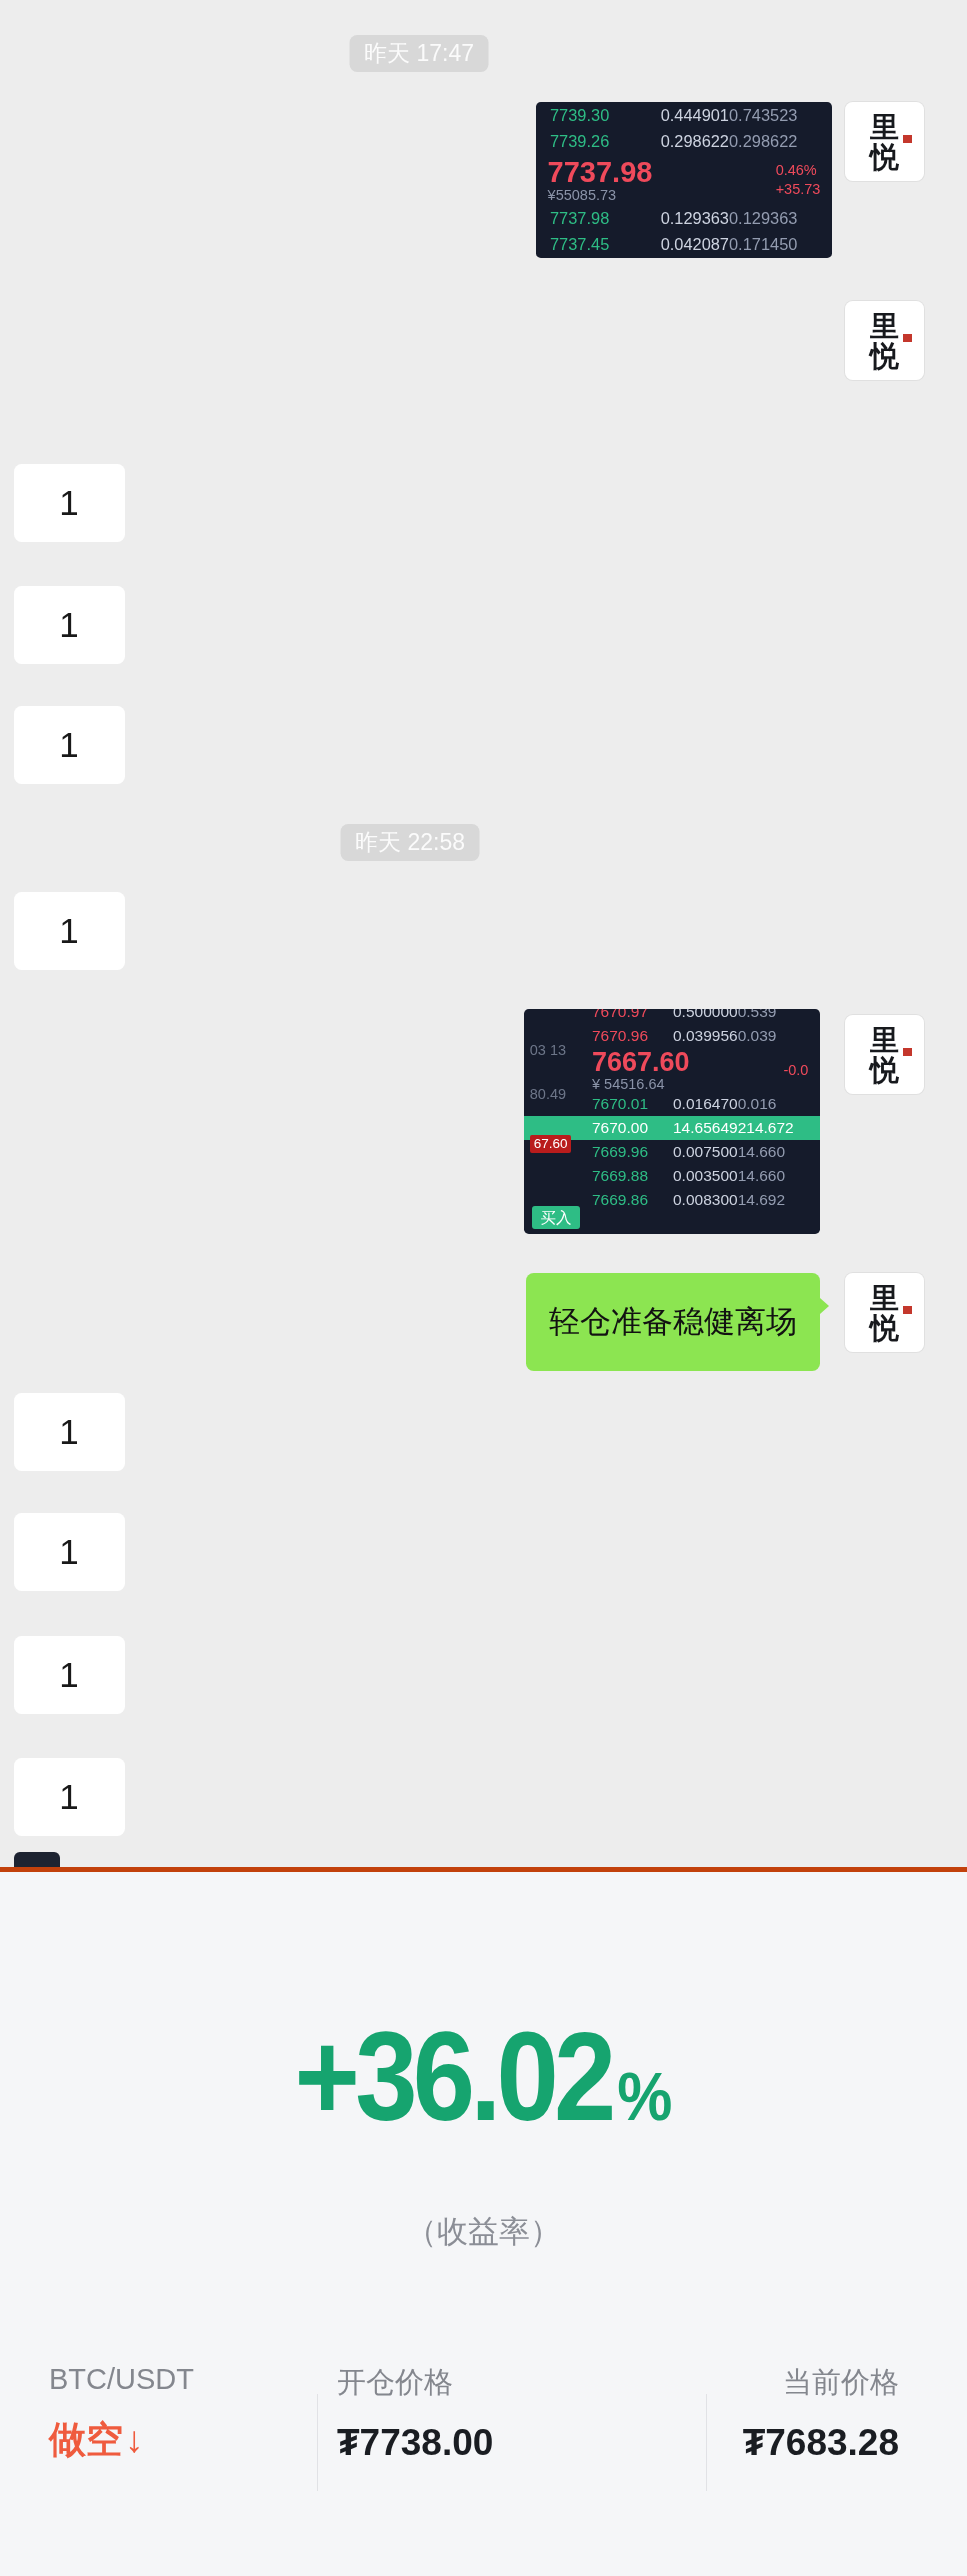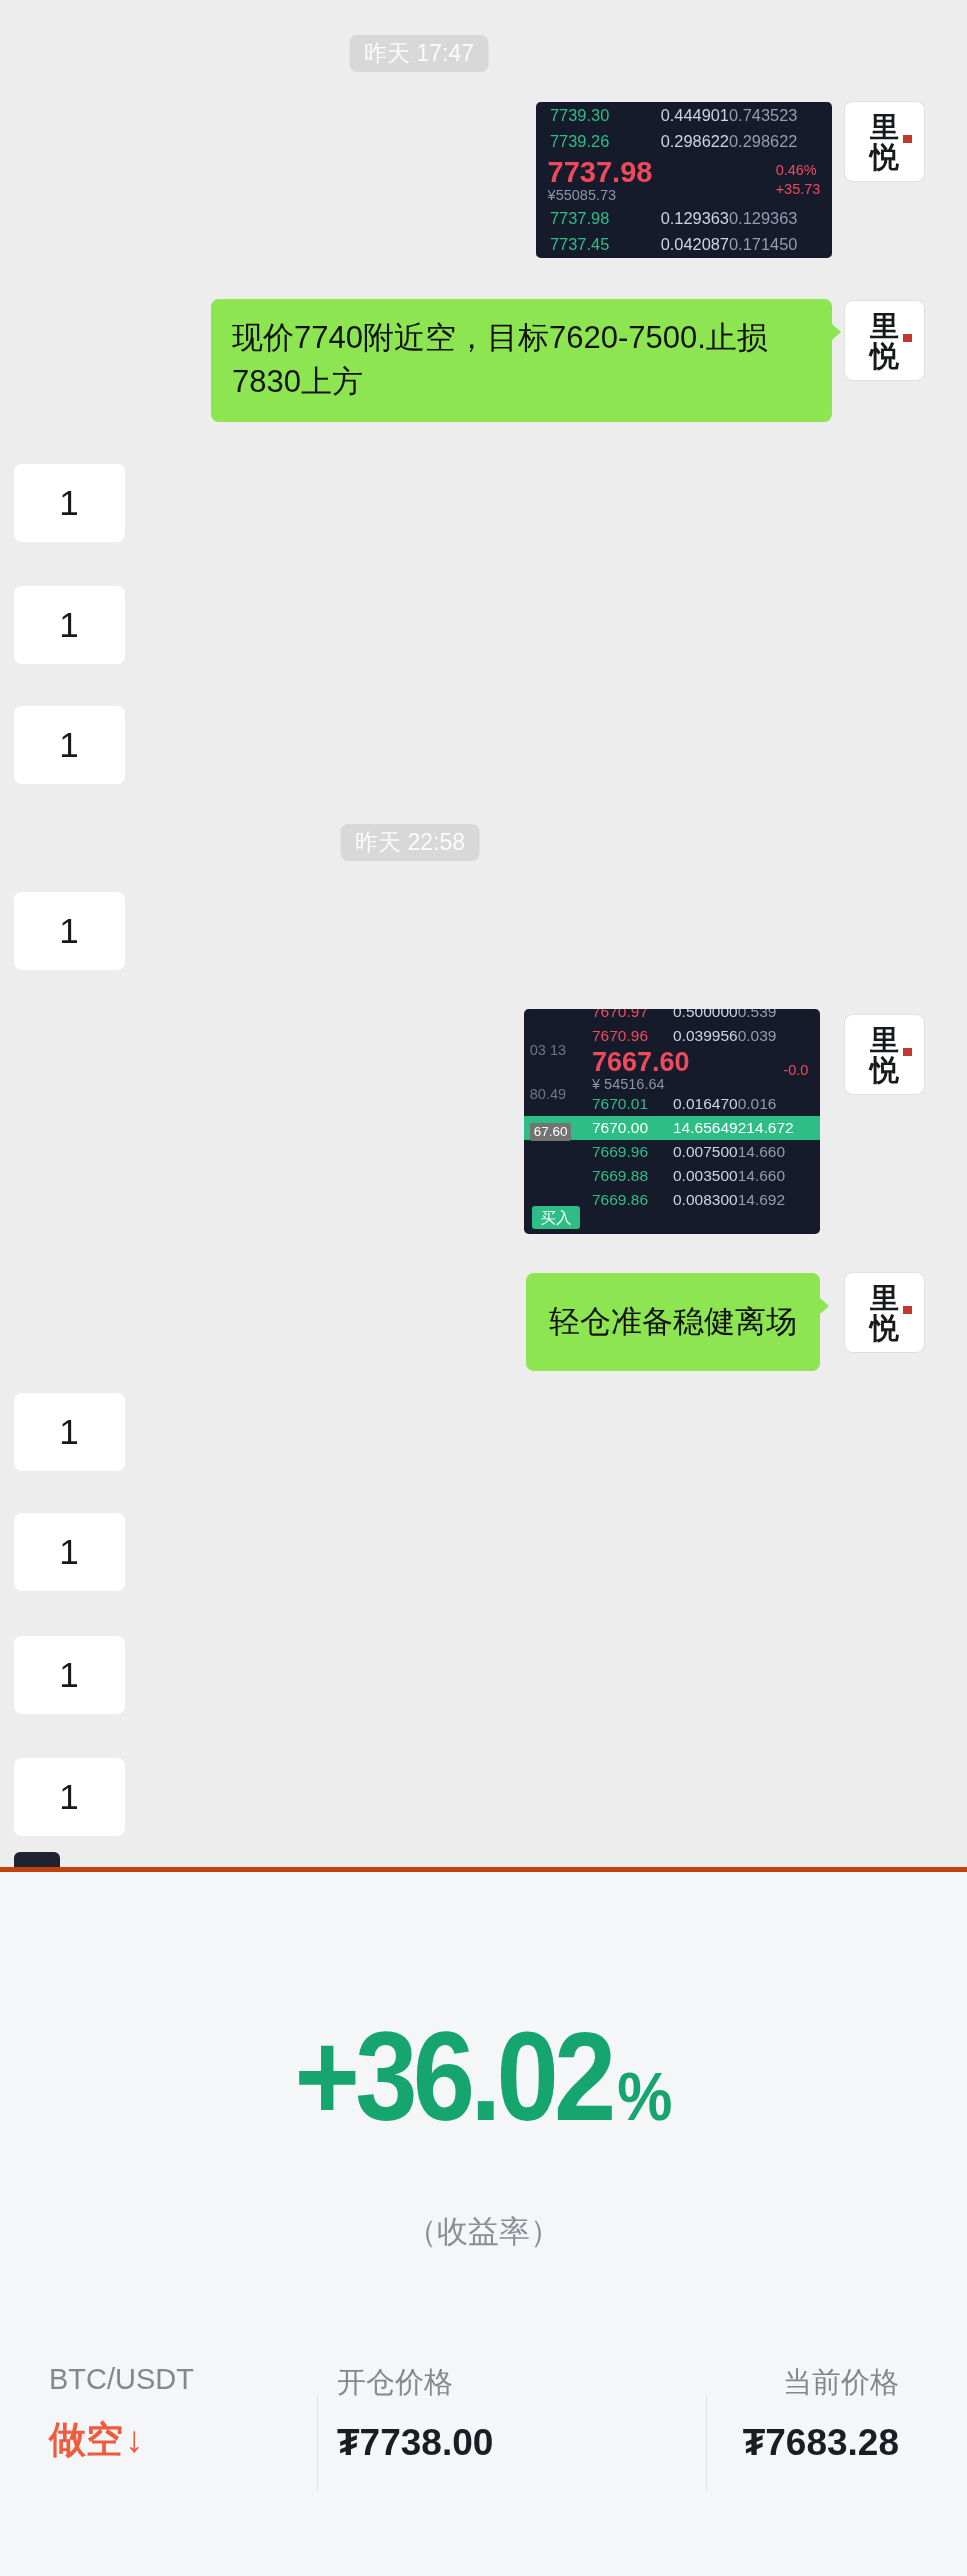--- a/index.html
+++ b/index.html
@@ -58,21 +58,21 @@
   .chg { text-align:left; font-size:14.5px; line-height:18.4px; color:#ef4a5b; }
 
   .ob2 .obrow { height:24px; padding-left:68px; font-size:15.5px; }
   .ob2 .obrow .p { min-width:81px; }
   .ob2 .obrow .t { min-width:75px; }
   .ob2 .cut { margin-top:-8.7px; }
   .ob2 .obbig { padding-left:68px; height:44px; }
   .ob2 .bp { font-size:27px; line-height:28px; }
   .hl { position:relative; background:#2ebd85; }
   .hl .p, .hl .a, .hl .t { color:#ffffff; }
-  .pricetag { position:absolute; left:5.8px; top:7px; background:#737373; color:#fff;
+  .pricetag { position:absolute; left:5.8px; top:19px; background:#b91c1c; color:#fff;
               font-size:13.5px; line-height:13.5px; padding:1.9px 3.9px; border-radius:1.9px; }
   .frag { position:absolute; left:5.8px; color:#6d7689; font-size:14.5px; }
   .f1 { top:33px; } .f2 { top:77px; }
   .buypill { position:absolute; left:7.7px; bottom:4.8px; background:#2ebd85; color:#fff;
              font-size:15.5px; line-height:15.5px; padding:3.9px 8.7px; border-radius:2.9px; }
 
   
   .panel { position:absolute; left:0; top:1867px; width:967px; height:709px;
            background:#f5f6f8; border-top:5px solid #c2410c; }
   .pct { position:absolute; top:133px; left:0; width:100%; text-align:center; color:#16a46f;
@@ -130,23 +130,20 @@
     </div>
   </div>
   <div class="avatar av1">
     <div class="alogo">
       <span>里</span>
       <span>悦</span>
       <span class="seal"></span>
     </div>
   </div>
 
-  <div class="bubble" id="b1">
-    <span>现价7740附近空，目标7620-7500.止损7830上方</span>
-  </div>
   <div class="avatar av2">
     <div class="alogo">
       <span>里</span>
       <span>悦</span>
       <span class="seal"></span>
     </div>
   </div>
 
   <div class="lb lb1">
       <span>1</span>

